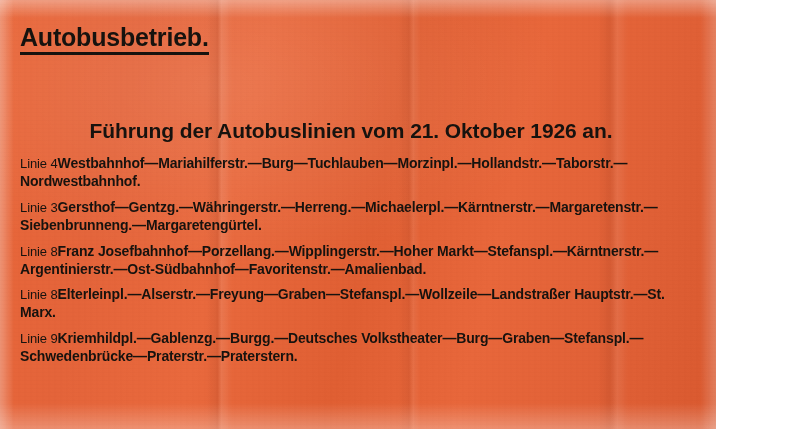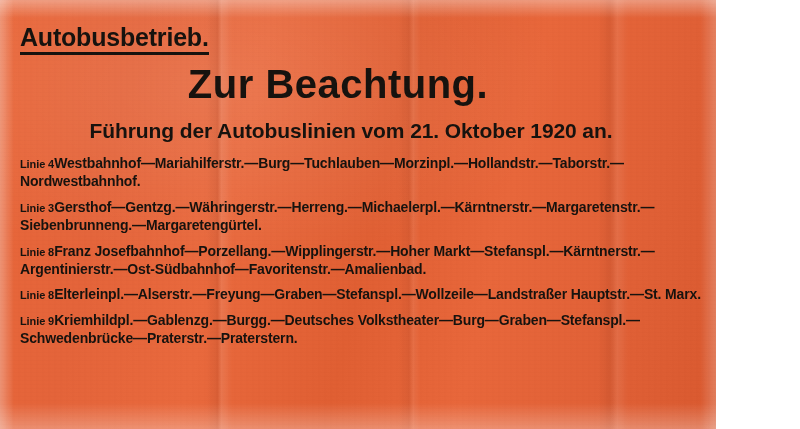--- a/index.html
+++ b/index.html
@@ -112,22 +112,22 @@
   }
 
   .line-row {
     display: block;
     margin-bottom: 8px;
     font-size: 0;
   }
 
   .line-label {
     display: inline;
-    font-size: 11px;
-    font-weight: bold;
+    font-size: 13px;
+    font-weight: normal;
     color: #17130f;
     letter-spacing: -0.1px;
   }
 
   .line-route {
     display: inline;
     font-size: 14px;
     font-weight: bold;
     color: #17130f;
     letter-spacing: -0.15px;
@@ -164,23 +164,22 @@
   <div class="fold v3"></div>
   <div class="edge-top"></div>
   <div class="edge-bottom"></div>
   <div class="edge-left"></div>
   <div class="edge-right"></div>
 
   <div class="content">
 
     <div class="headline-1">Autobusbetrieb.</div>
 
-    <div class="headline-2">Zur Beachtung.</div>
-
-    <div class="headline-3">Führung der Autobuslinien vom 21. Oktober 1920 an.</div>
+
+    <div class="headline-3">Führung der Autobuslinien vom 21. Oktober 1926 an.</div>
 
     <div class="lines">
 
       <div class="line-row">
         <span class="line-label">Linie 4</span>
         <span class="line-route">Westbahnhof—Mariahilferstr.—Burg—Tuchlauben—Morzinpl.—Hollandstr.—Taborstr.—Nordwestbahnhof.</span>
       </div>
 
       <div class="line-row">
         <span class="line-label">Linie 3</span>

